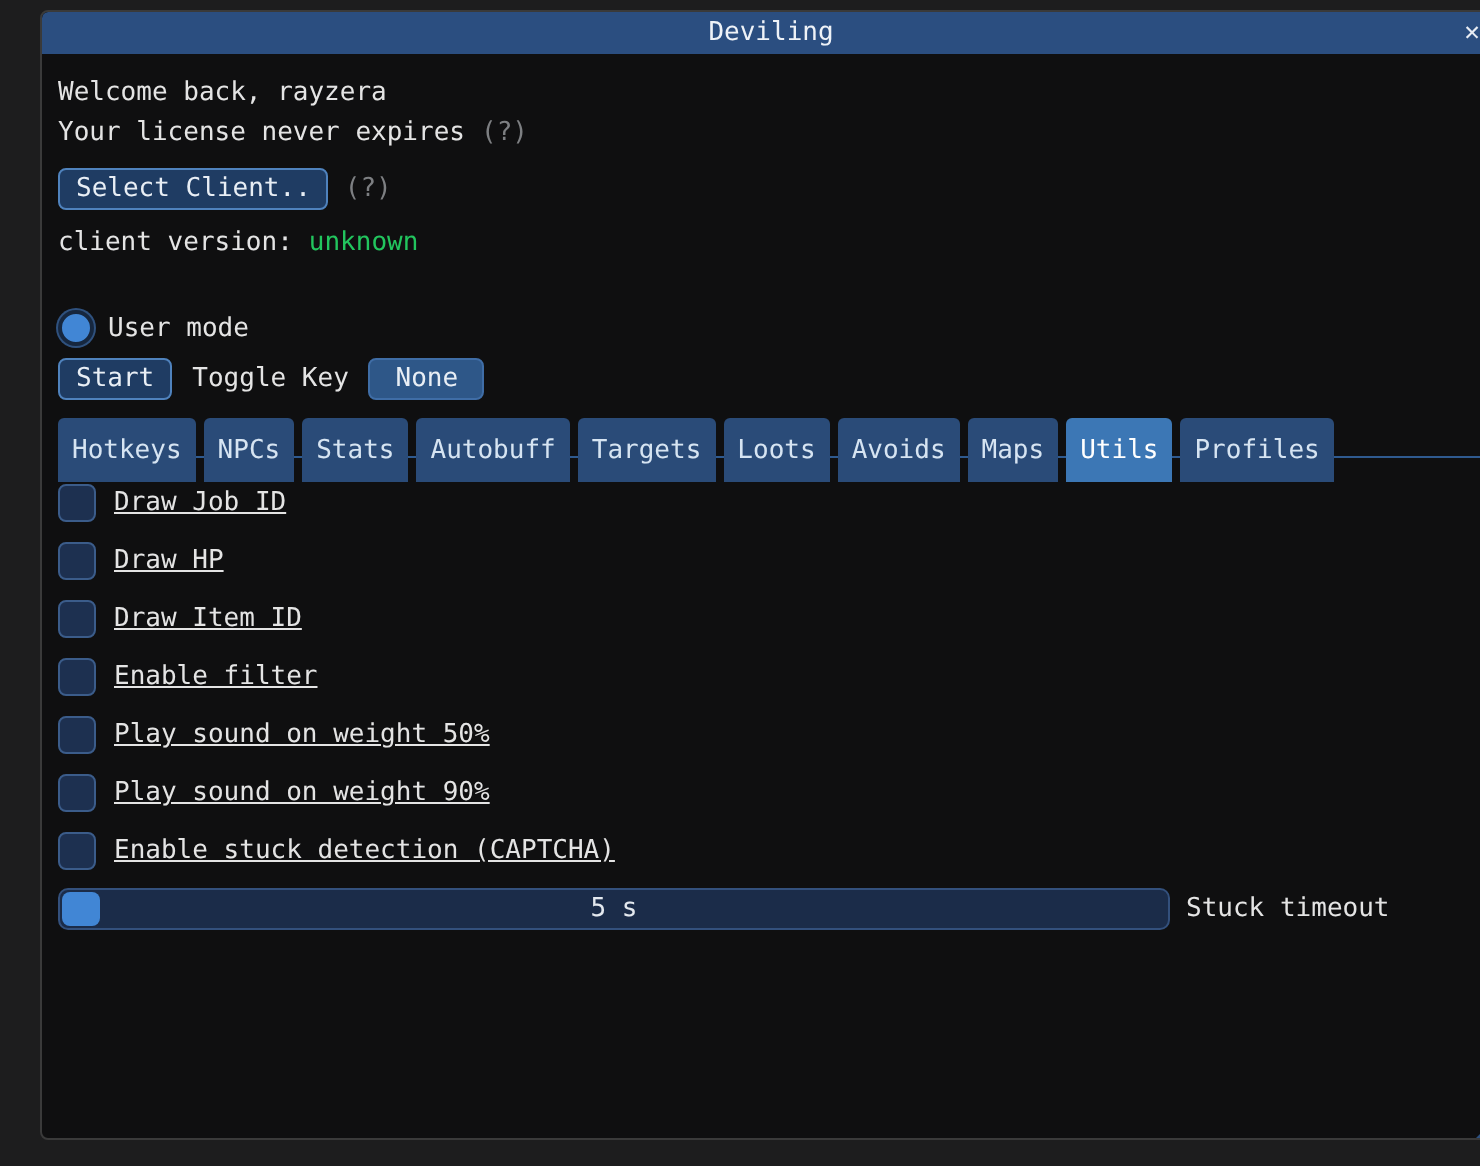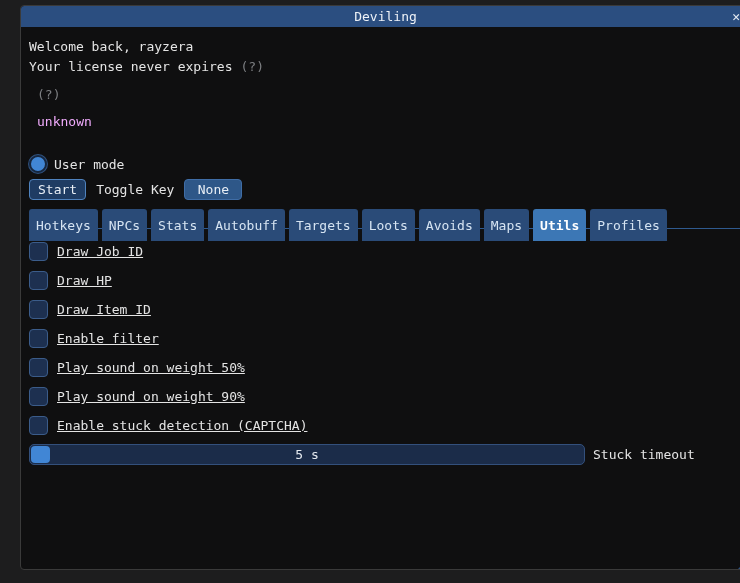--- a/index.html
+++ b/index.html
@@ -51,21 +51,21 @@
     color: #e8eef5;
     font-family: "DejaVu Sans Mono", monospace;
     font-size: 13px;
     height: 21px;
     padding: 0 8px;
     display: inline-flex;
     align-items: center;
     cursor: pointer;
   }
   .r-version { margin-top: 6px; height: 20px; }
-  .version-value { color: #f0abfc; margin-left: 8px; }
+  .version-value { color: #22c55e; margin-left: 8px; }
   .r-modes { margin-top: 23px; height: 20px; }
   .radio {
     width: 18px; height: 18px;
     border-radius: 50%;
     margin-right: 7px;
     cursor: pointer;
   }
   .radio.on {
     background: #4186d5;
     border: 2px solid #16273f;
@@ -97,21 +97,21 @@
     color: #d6e4f2;
     font-size: 13px;
     padding: 16px 7px;
     height: 20px;
     display: flex;
     align-items: center;
     border-radius: 3px 3px 0 0;
     cursor: pointer;
     white-space: nowrap;
   }
-  .tab.selected { background: #3c77b5; color: #ffffff; font-weight: bold; }
+  .tab.selected { background: #3c77b5; color: #ffffff; }
   .panel { margin-top: 8px; }
   .check-row { height: 29px; display: flex; align-items: center; text-decoration: underline; }
   .checkbox {
     width: 19px; height: 19px;
     background: #1d3050;
     border: 1px solid #3b5c8a;
     border-radius: 4px;
     margin-right: 9px;
     cursor: pointer;
     flex: none;
@@ -163,24 +163,26 @@
     <div class="row r-welcome">
       <span>Welcome back, rayzera</span>
     </div>
 
     <div class="row r-license">
       <span>Your license never expires</span>
       <span class="help">(?)</span>
     </div>
 
     <div class="row r-selectclient">
+      <button class="btn">Select Client..</button>
       <span class="help">(?)</span>
     </div>
 
     <div class="row r-version">
+      <span>client version:</span>
       <span class="version-value">unknown</span>
     </div>
 
     <div class="row r-modes">
       <div class="mode-item">
         <span class="radio on"></span>
         <span>User mode</span>
       </div>
     </div>
 

